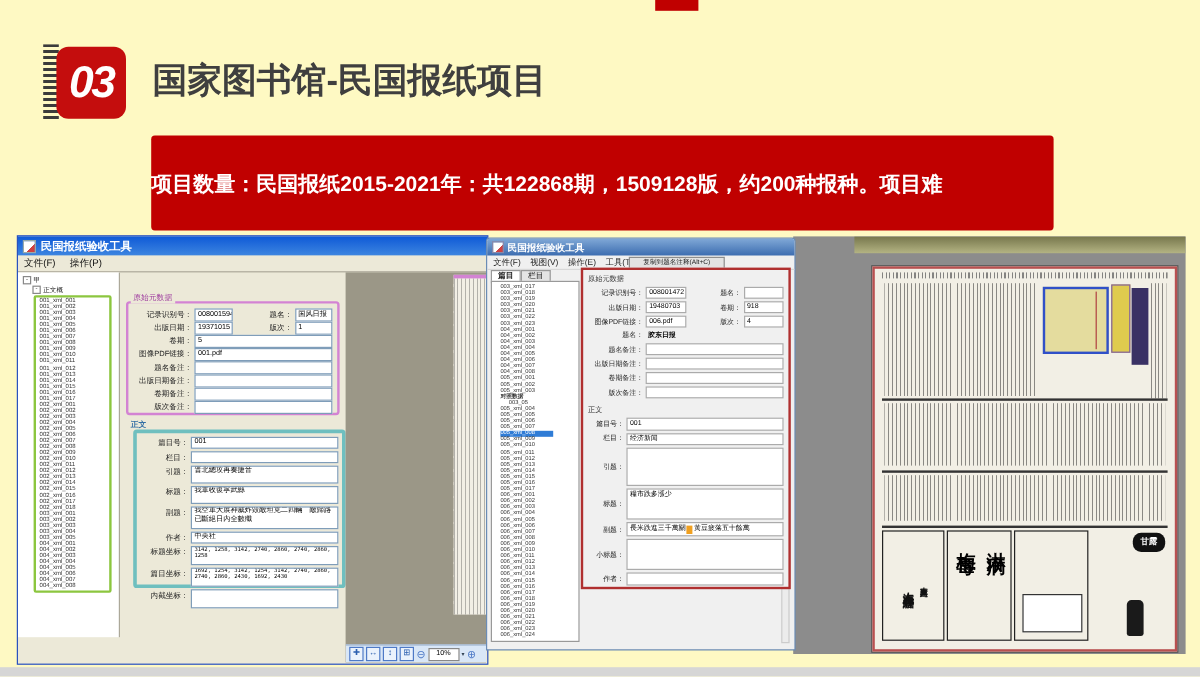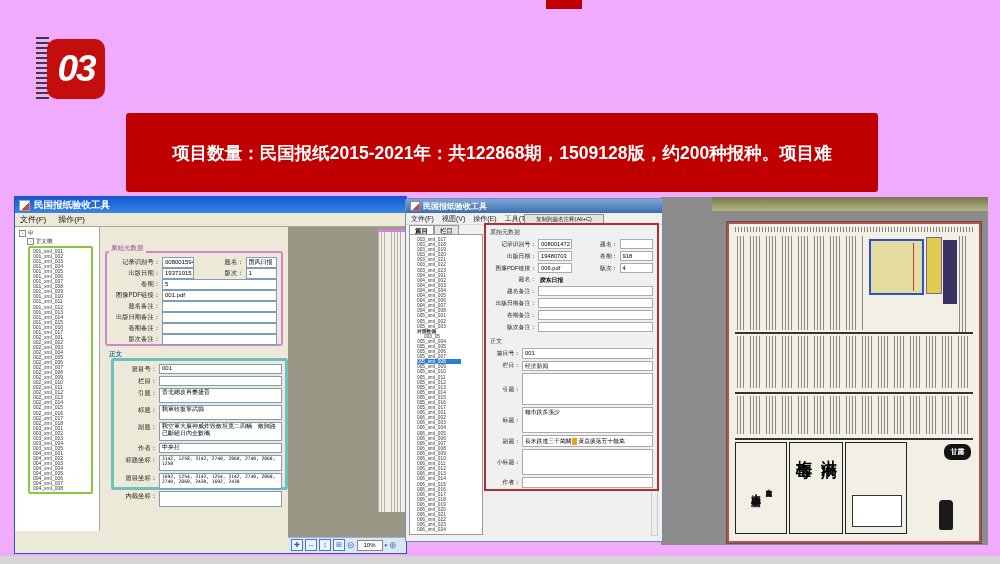--- a/index.html
+++ b/index.html
@@ -1,29 +1,29 @@
 <!DOCTYPE html>
 <html><head>
 <meta charset="utf-8">
 <style>
   html,body{margin:0;padding:0;background:#fff;}
-  #slide{position:relative;width:1000px;height:564px;background:#f0abfc;overflow:hidden;
+  #slide{position:relative;width:1000px;height:564px;background:#fef9c3;overflow:hidden;
          font-family:"Liberation Sans",sans-serif;}
   .abs{position:absolute;}
 
   
   .top-tab{left:546px;top:0;width:36px;height:9px;background:#C00000;}
   .spiral{left:36px;top:37px;width:13px;height:64px;
           background:repeating-linear-gradient(180deg,#3b3b3b 0 2px,transparent 2px 5px);}
   .badge{left:47px;top:39px;width:58px;height:60px;background:#C40D0D;border-radius:10px;
          display:flex;align-items:center;justify-content:center;color:#fff;
          font-size:37px;font-weight:bold;font-style:italic;letter-spacing:-2px;}
   .page-title{left:127px;top:48px;font-size:29px;font-weight:bold;color:#3f3f3f;}
   .banner{left:126px;top:113px;width:752px;height:79px;background:#C00000;border-radius:3px;
-          color:#fff;font-weight:bold;font-size:17.5px;line-height:26px;text-align:center;
+          color:#fff;font-weight:bold;font-size:17.5px;line-height:26px;text-align:left;
           display:flex;flex-direction:column;justify-content:center;}
   .bottom-strip{left:0;top:556px;width:1000px;height:8px;background:#D6D6D6;}
 
   
   .xpwin{left:14px;top:196px;width:391px;height:356px;background:#ECE9D8;border:1px solid #2A52BE;}
   .xp-titlebar{position:absolute;left:0;top:0;right:0;height:16px;
                background:linear-gradient(180deg,#0F5AD7,#3D85E0);
                display:flex;align-items:center;gap:4px;padding:0 4px;
                color:#fff;font-size:9.5px;font-weight:bold;}
   .xp-ico{width:9px;height:9px;background:linear-gradient(135deg,#fff 60%,#D04040 60%);border:1px solid #9aa;}
@@ -164,20 +164,21 @@
 </head>
 <body>
 
 <div id="slide">
 
   <div class="abs top-tab"></div>
   <div class="abs spiral"></div>
   <div class="abs badge">
     <span>03</span>
   </div>
+  <div class="abs page-title">国家图书馆-民国报纸项目</div>
   <div class="abs banner">
     <div>项目数量：民国报纸2015-2021年：共122868期，1509128版，约200种报种。项目难</div>
   </div>
   <div class="abs bottom-strip"></div>
 
   <div class="abs xpwin">
     <div class="xp-titlebar">
       <span class="xp-ico"></span>
       <span>民国报纸验收工具</span>
     </div>

